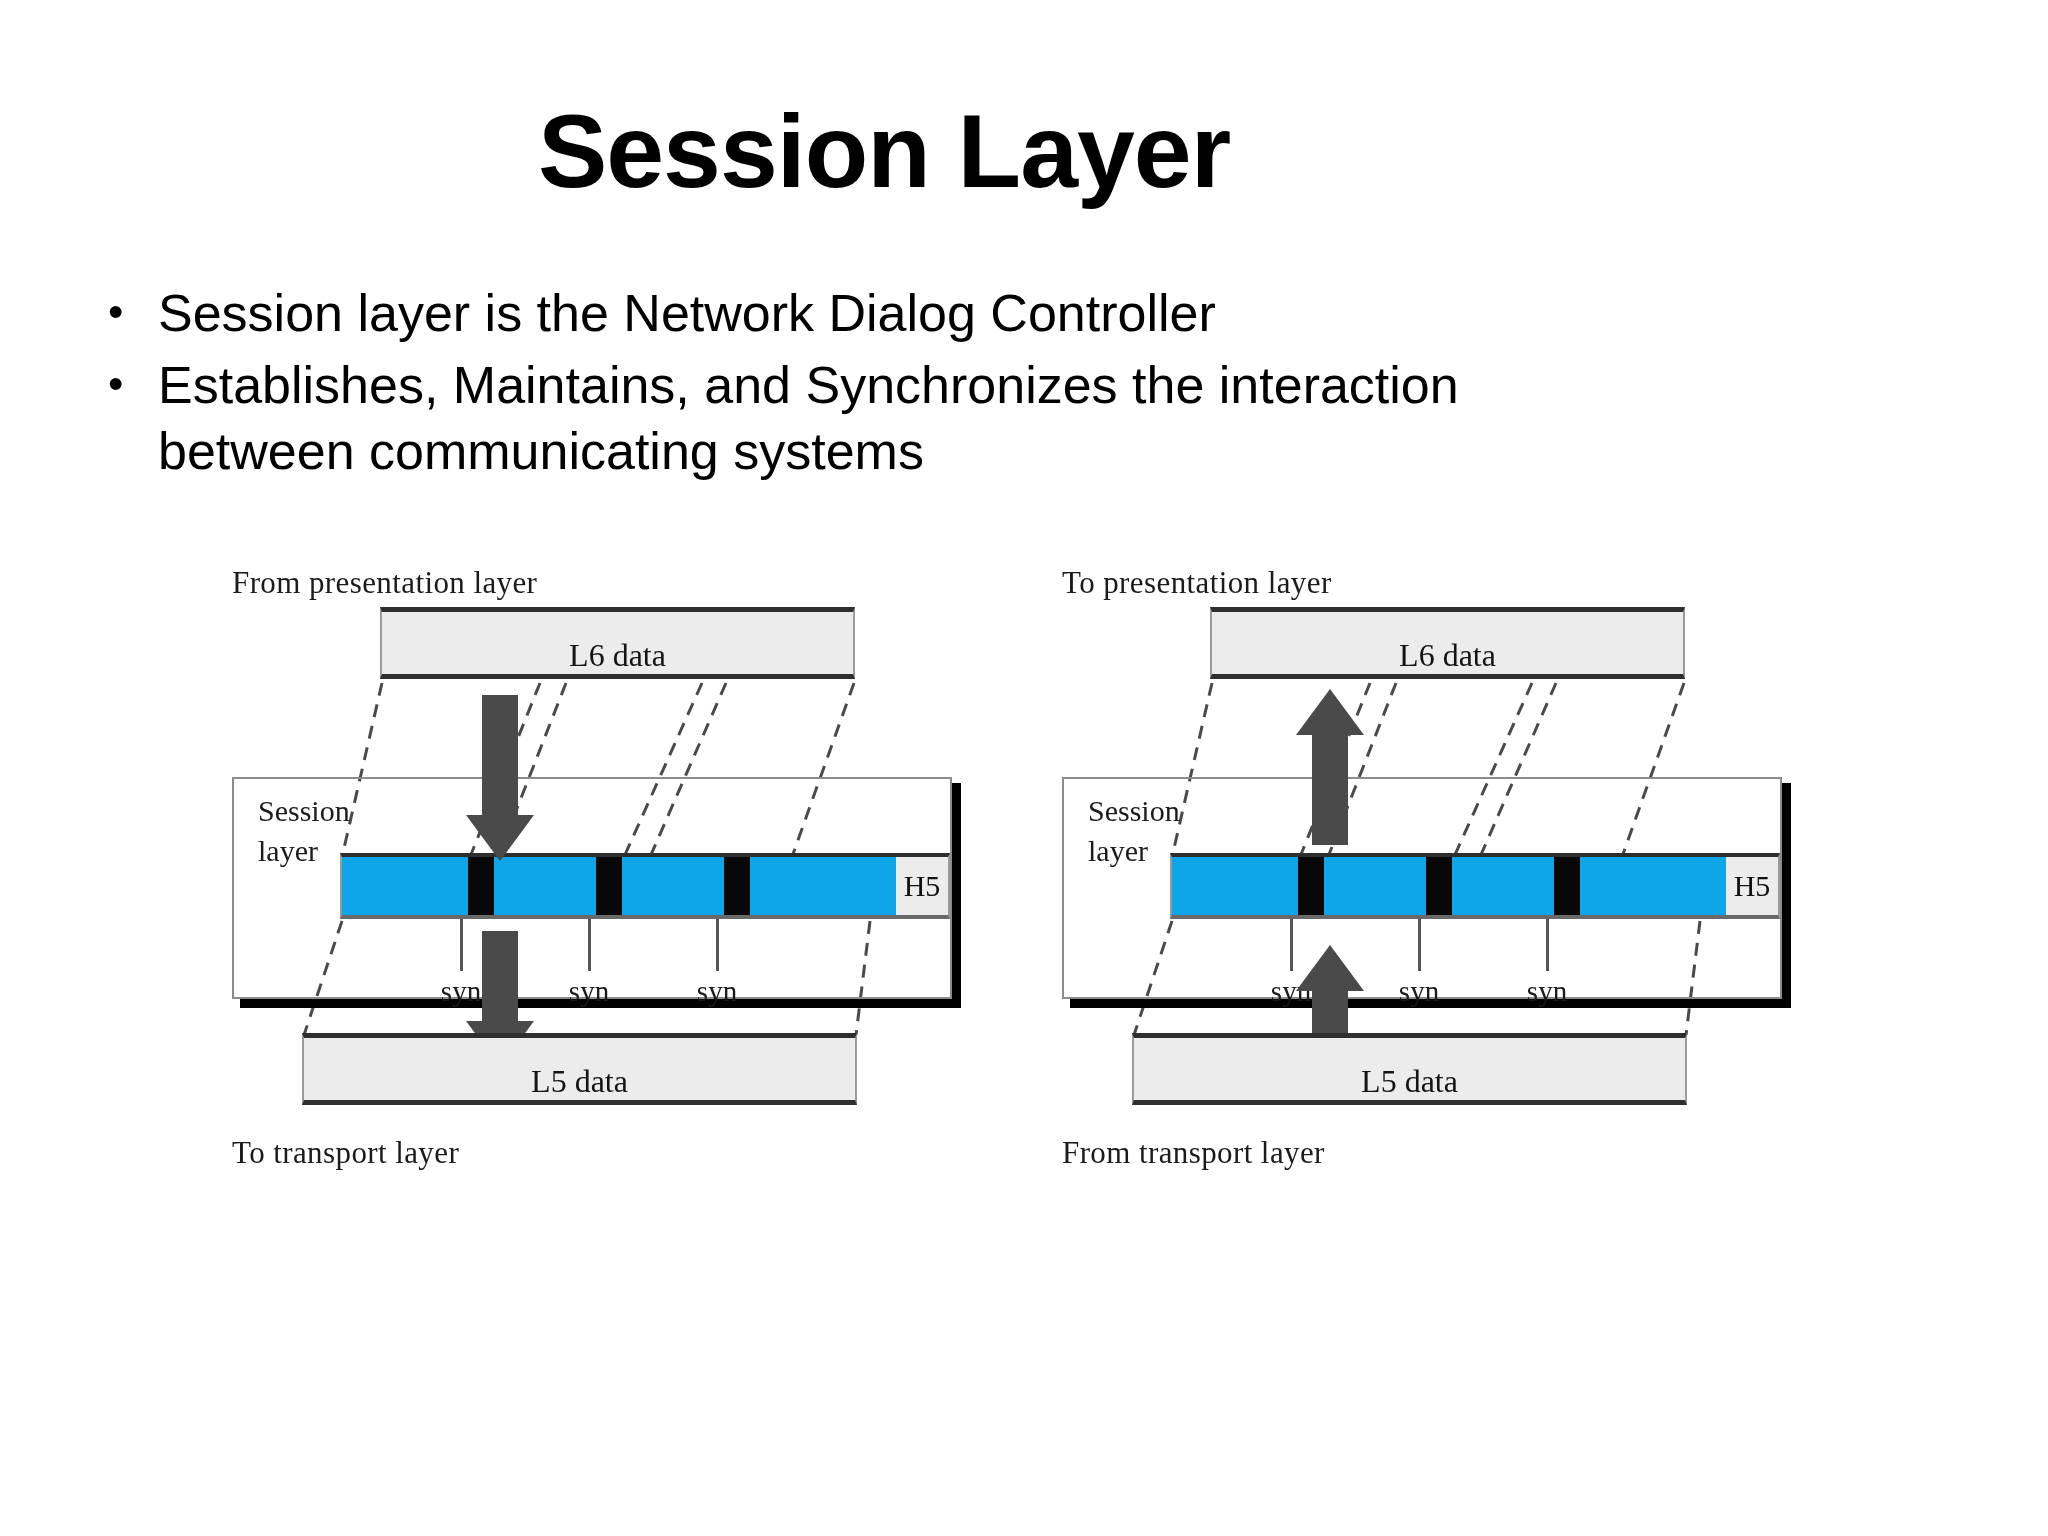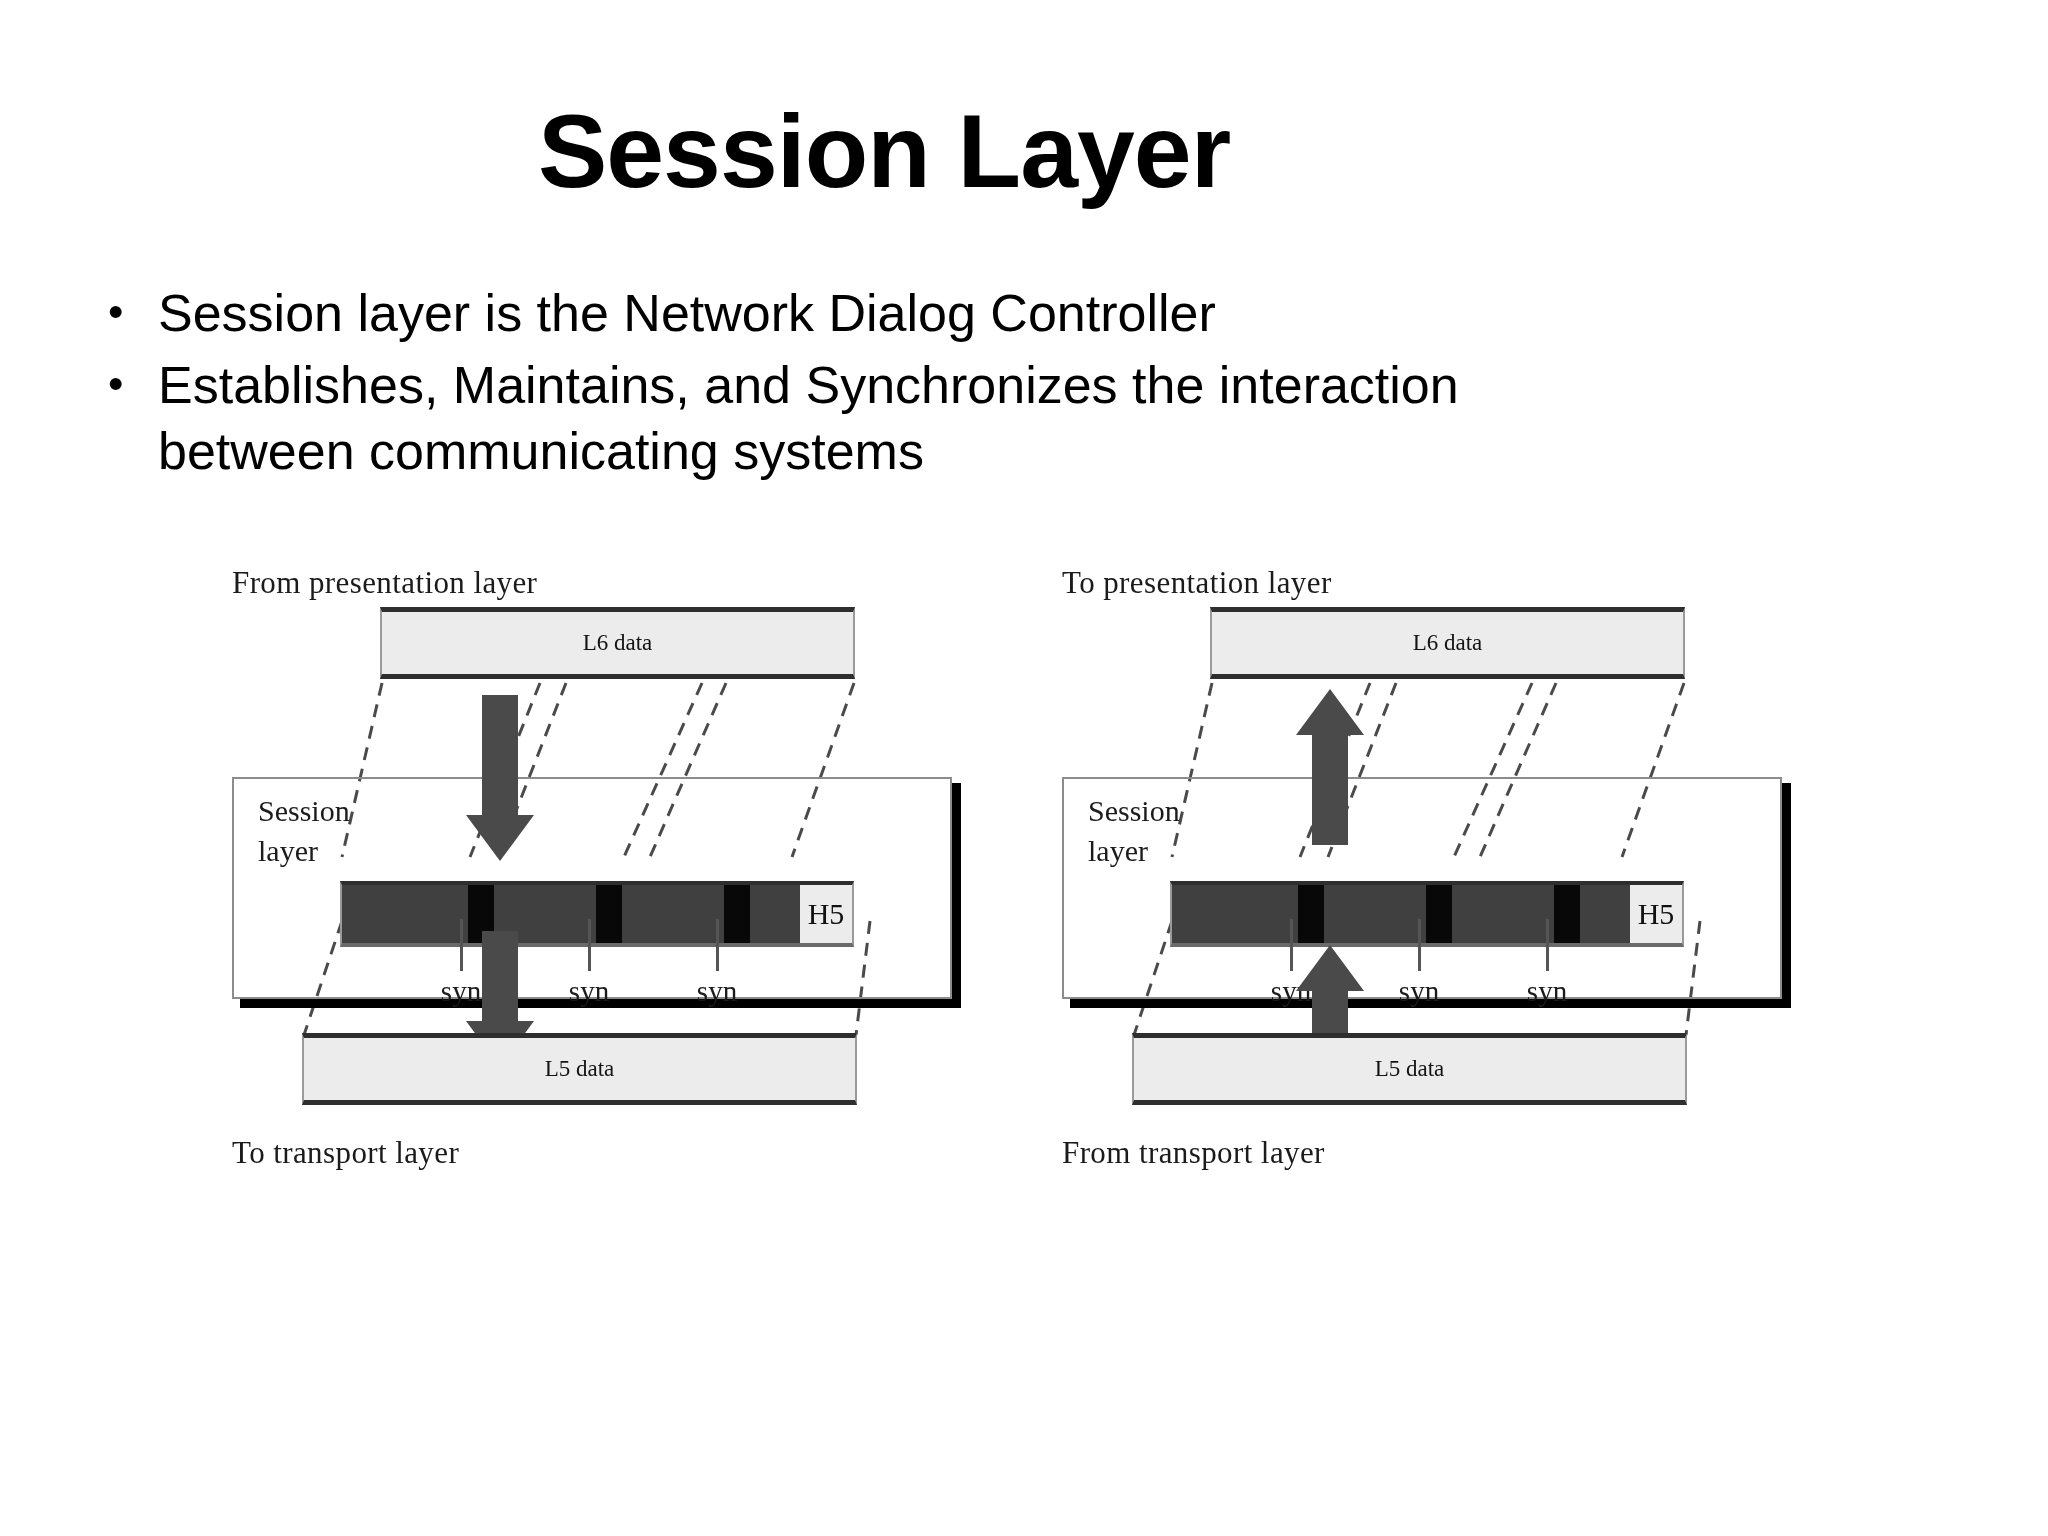--- a/index.html
+++ b/index.html
@@ -34,43 +34,43 @@
     font-family:"Liberation Serif",serif;font-size:31px;color:#1b1b1b;
     letter-spacing:.4px;
   }
   .cap-top{top:0px;}
   .cap-bottom{top:570px;}
 
   .databox{
     position:absolute;background:#ececec;
     border:2px solid #9a9a9a;border-top:5px solid #2e2e2e;border-bottom:5px solid #2e2e2e;
     box-sizing:border-box;
-    font-family:"Liberation Serif",serif;font-size:23px;color:#141414;
-    display:flex;align-items:center;justify-content:center;
+    font-family:"Liberation Serif",serif;font-size:32px;color:#141414;
+    display:flex;align-items:flex-end;justify-content:center;
   }
   .l6{left:148px;top:42px;width:475px;height:72px;}
   .l5{left:70px;top:468px;width:555px;height:72px;}
 
   
   .sess-frame{
     position:absolute;left:0px;top:212px;width:720px;height:222px;
     border:2px solid #8c8c8c;box-sizing:border-box;background:transparent;
   }
   .sess-shadow-r{position:absolute;left:720px;top:218px;width:9px;height:222px;background:#000;}
   .sess-shadow-b{position:absolute;left:8px;top:434px;width:721px;height:9px;background:#000;}
   .sess-label{
     position:absolute;left:26px;top:226px;width:140px;
     font-family:"Liberation Serif",serif;font-size:30px;line-height:40px;color:#1b1b1b;
   }
 
   
   .pdu{
-    position:absolute;left:108px;top:288px;width:514px;height:66px;
+    position:absolute;left:108px;top:288px;width:610px;height:66px;
     border:2px solid #9a9a9a;border-top:4px solid #2e2e2e;border-bottom:4px solid #6a6a6a;
-    box-sizing:border-box;background:#404040;overflow:hidden;margin-top:28px;
+    box-sizing:border-box;background:#0ea5e9;overflow:hidden;
   }
   .pdu .syncbar{position:absolute;top:0;height:100%;width:26px;background:#080808;}
   .pdu .h5{
     position:absolute;right:0;top:0;height:100%;width:52px;background:#ececec;
     display:flex;align-items:center;justify-content:center;
     font-family:"Liberation Serif",serif;font-size:30px;color:#111;
   }
 
   .tick{position:absolute;width:3px;background:#555;}
   .synlabel{

